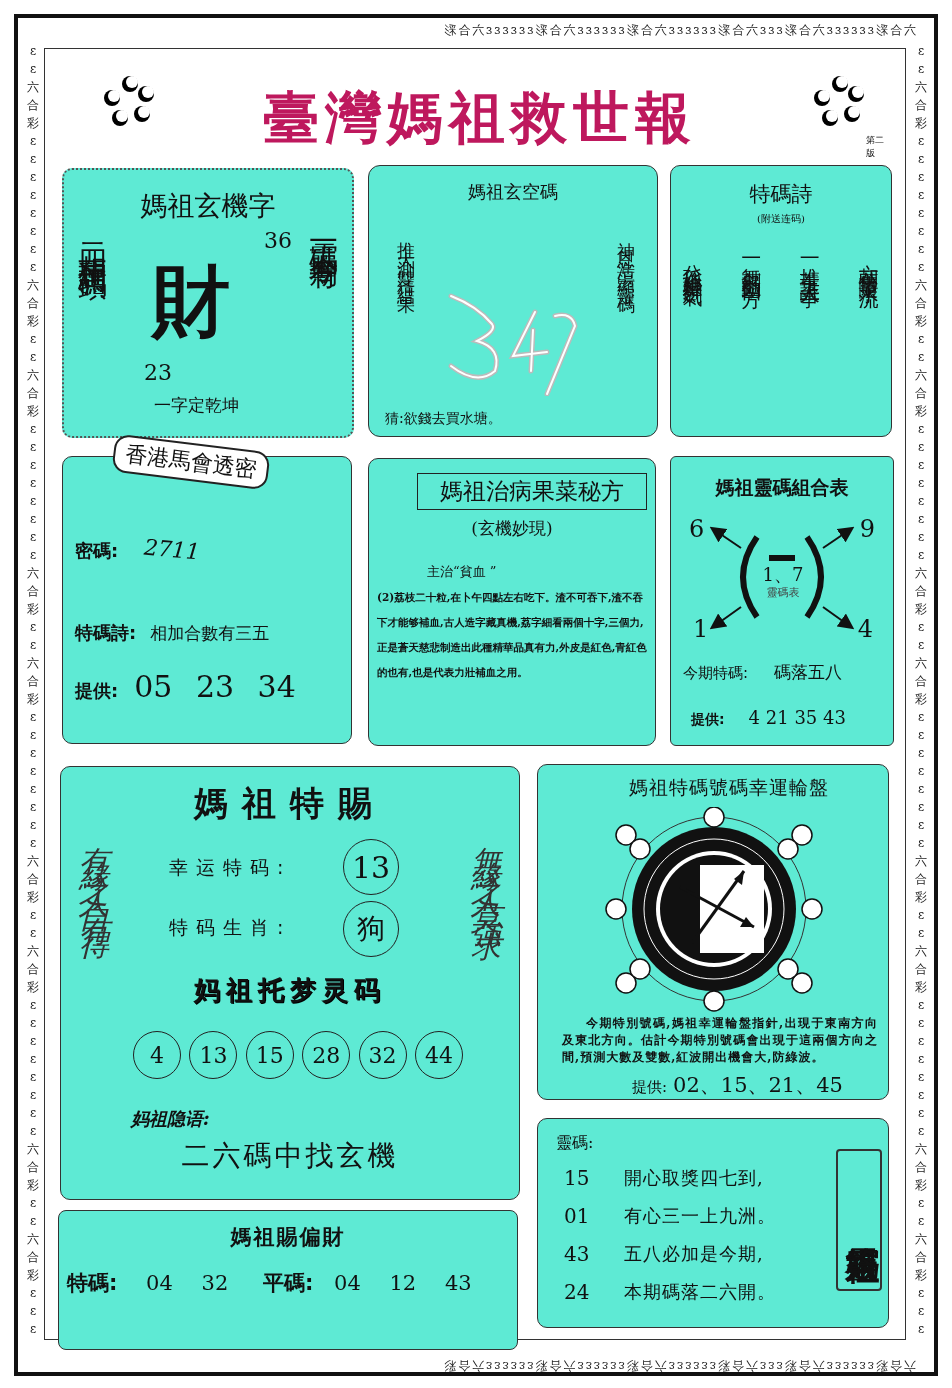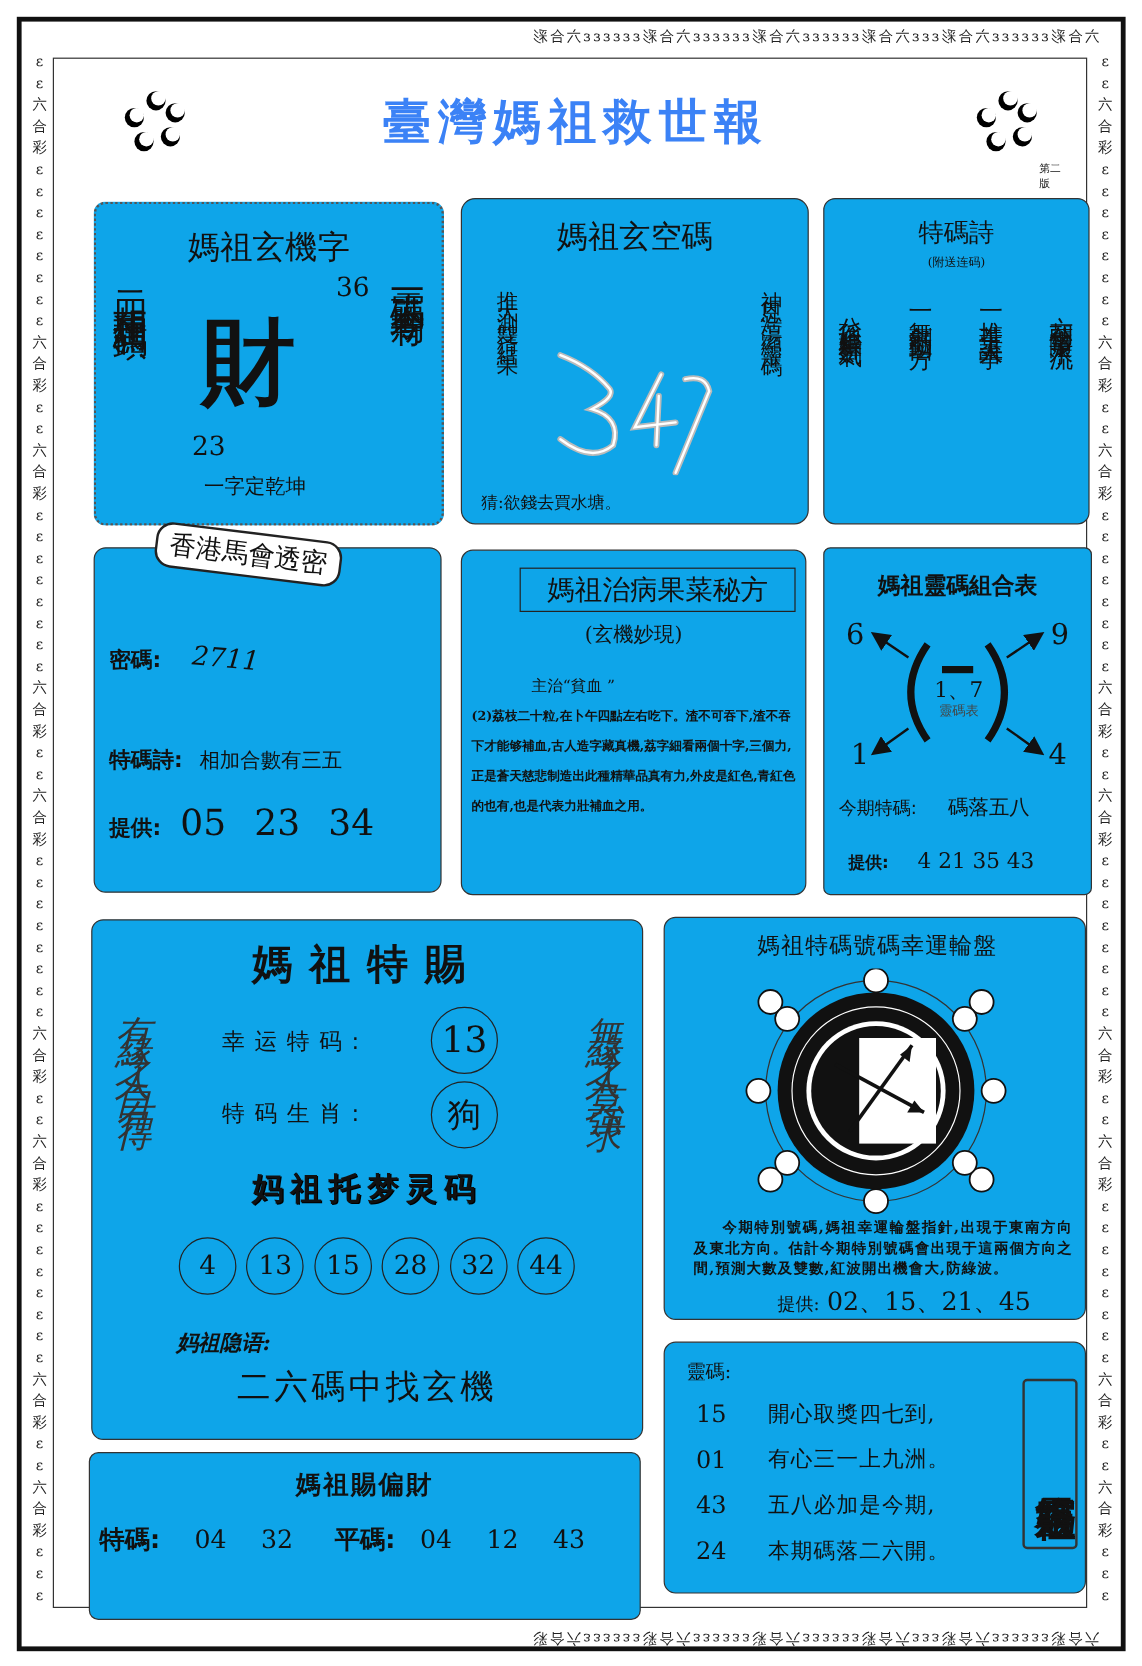--- a/index.html
+++ b/index.html
@@ -25,46 +25,46 @@
   .border-col {
     position: absolute; top: 42px; width: 18px; height: 1300px; font-size: 12px;
     display: flex; flex-direction: column; align-items: center; overflow: hidden; color: #222; line-height: 18px;
   }
   .border-col.left { left: 24px; }
   .border-col.right { left: 912px; }
   .border-col span, .border-row span { display:block; }
 
   .masthead { position: absolute; left: 60px; top: 56px; width: 830px; height: 100px; }
   .masthead .title {
-    position: absolute; left: 130px; top: 6px; width: 580px; text-align: center;
-    font-family: "DejaVu Sans", sans-serif; font-weight: bold; font-size: 40px; letter-spacing: 6px;
-    color: #3b82f6; line-height: 80px;
+    position: absolute; left: 130px; top: 22px; width: 580px; text-align: center;
+    font-family: "DejaVu Sans", sans-serif; font-weight: bold; font-size: 56px; letter-spacing: 6px;
+    color: #be185d; line-height: 80px;
   }
   .flower { position: absolute; top: 18px; width: 56px; height: 56px; }
   .flower.left { left: 42px; } .flower.right { left: 752px; }
   .edition { position: absolute; left: 806px; top: 78px; font-size: 9px; font-family: "DejaVu Sans", sans-serif; }
 
-  .box { position: absolute; border: 1.5px solid #333; border-radius: 10px; background: #0ea5e9; margin-left: 16px; }
+  .box { position: absolute; border: 1.5px solid #333; border-radius: 10px; background: #5eead4; }
   .dotted { border: 2px dotted #555; }
 
   .vtext { writing-mode: vertical-rl; text-orientation: upright; line-height: 1; }
 
   
   #b1 { left: 62px; top: 168px; width: 292px; height: 270px; }
   #b1 .hd { position:absolute; left:0; width:100%; top:18px; text-align:center; font-size:27px; }
   #b1 .lcol { position:absolute; left:14px; top:52px; font-size:29px; letter-spacing:5px; }
   #b1 .rcol { position:absolute; right:14px; top:50px; font-size:29px; letter-spacing:3px; }
   #b1 .big { position:absolute; left:88px; top:80px; font-size:78px; font-weight:bold; }
   #b1 .n36 { position:absolute; left:200px; top:58px; font-size:22px; }
   #b1 .n23 { position:absolute; left:80px; top:190px; font-size:22px; }
   #b1 .sub { position:absolute; left:90px; top:224px; font-size:17px; }
 
   
   #b2 { left: 368px; top: 165px; width: 290px; height: 272px; border-radius: 12px; }
-  #b2 .hd { position:absolute; left:0; width:100%; top:14px; text-align:center; font-size:26px; }
+  #b2 .hd { position:absolute; left:0; width:100%; top:14px; text-align:center; font-size:18px; }
   #b2 .lcol { position:absolute; left:28px; top:62px; font-size:18px; letter-spacing:9px; }
   #b2 .rcol { position:absolute; right:22px; top:62px; font-size:18px; letter-spacing:9px; }
   #b2 .hand { position:absolute; left:78px; top:120px; width:150px; height:110px; }
   #b2 .guess { position:absolute; left:16px; top:244px; font-size:14px; }
 
   
   #b3 { left: 670px; top: 165px; width: 222px; height: 272px; }
   #b3 .hd { position:absolute; left:0; width:100%; top:14px; text-align:center; font-size:21px; }
   #b3 .sub { position:absolute; left:0; width:100%; top:46px; text-align:center; font-size:10px; }
   #b3 .cols { position:absolute; left:12px; top:82px; width:196px; display:flex; flex-direction:row-reverse; justify-content:space-between; }
@@ -116,21 +116,21 @@
 
   
   #b8 { left: 58px; top: 1210px; width: 460px; height: 140px; border-radius: 8px; }
   #b8 .hd { position:absolute; left:0; width:100%; top:12px; text-align:center; font-size:21px; font-weight:bold; font-family:"DejaVu Sans",sans-serif; letter-spacing:2px; }
   #b8 .row { position:absolute; left:8px; top:58px; font-size:21px; white-space:nowrap; }
   #b8 .lbl { font-weight:bold; font-family:"DejaVu Sans",sans-serif; }
   #b8 .num { display:inline-block; margin-left:22px; }
 
   
   #b9 { left: 537px; top: 764px; width: 352px; height: 336px; }
-  #b9 .hd { position:absolute; left:2px; width:100%; top:10px; text-align:center; font-size:19px; letter-spacing:1px; }
+  #b9 .hd { position:absolute; left:16px; width:100%; top:10px; text-align:center; font-size:19px; letter-spacing:1px; }
   #b9 .wheel { position:absolute; left:66px; top:42px; width:220px; height:205px; }
   #b9 .desc { position:absolute; left:24px; top:250px; width:316px; font-size:12px; line-height:17px; text-align:justify; letter-spacing:1px; text-indent:2em;font-weight:bold; }
   #b9 .prov { position:absolute; left:94px; top:306px; font-size:15px; }
   #b9 .prov .v { font-size:21px; margin-left:6px; }
 
   
   #b10 { left: 537px; top: 1118px; width: 352px; height: 210px; }
   #b10 .hd { position:absolute; left:18px; top:14px; font-size:16px; }
   #b10 .rows { position:absolute; left:26px; top:40px; }
   #b10 .r { display:flex; font-size:20px; height:38px; align-items:center; }

